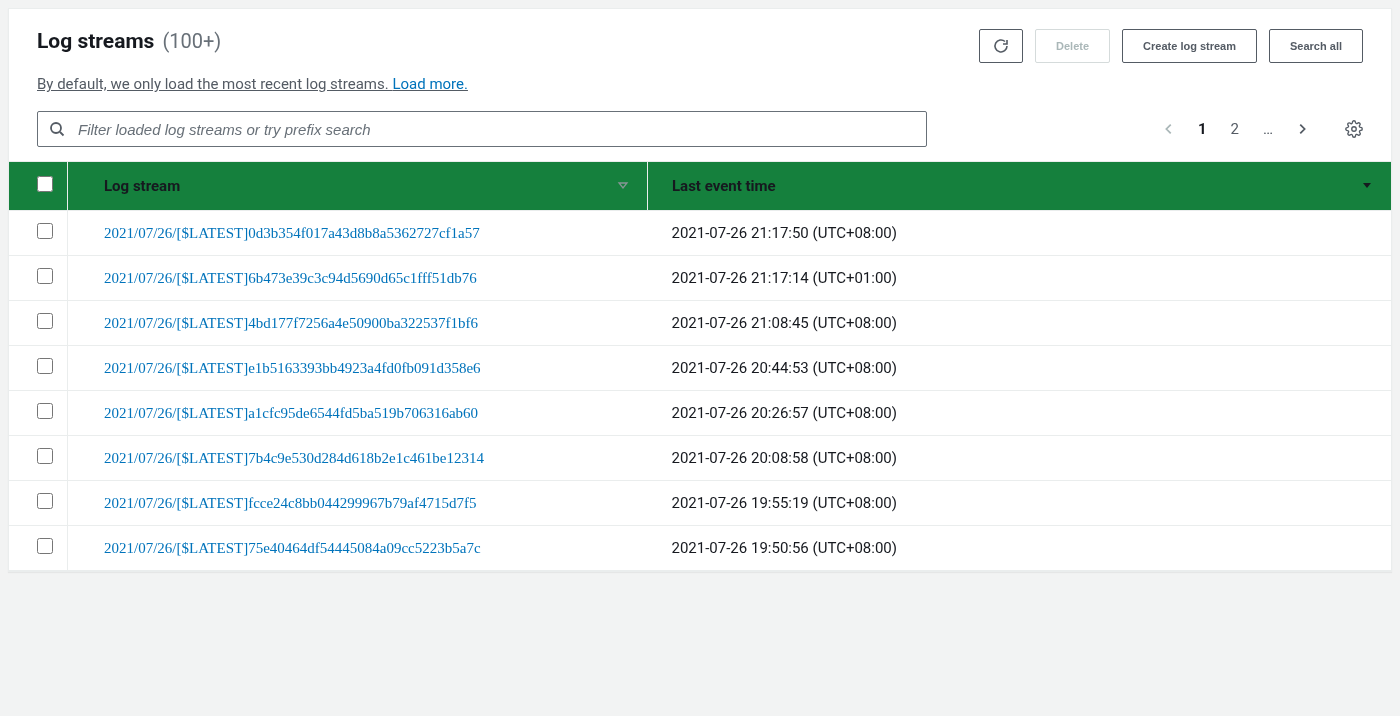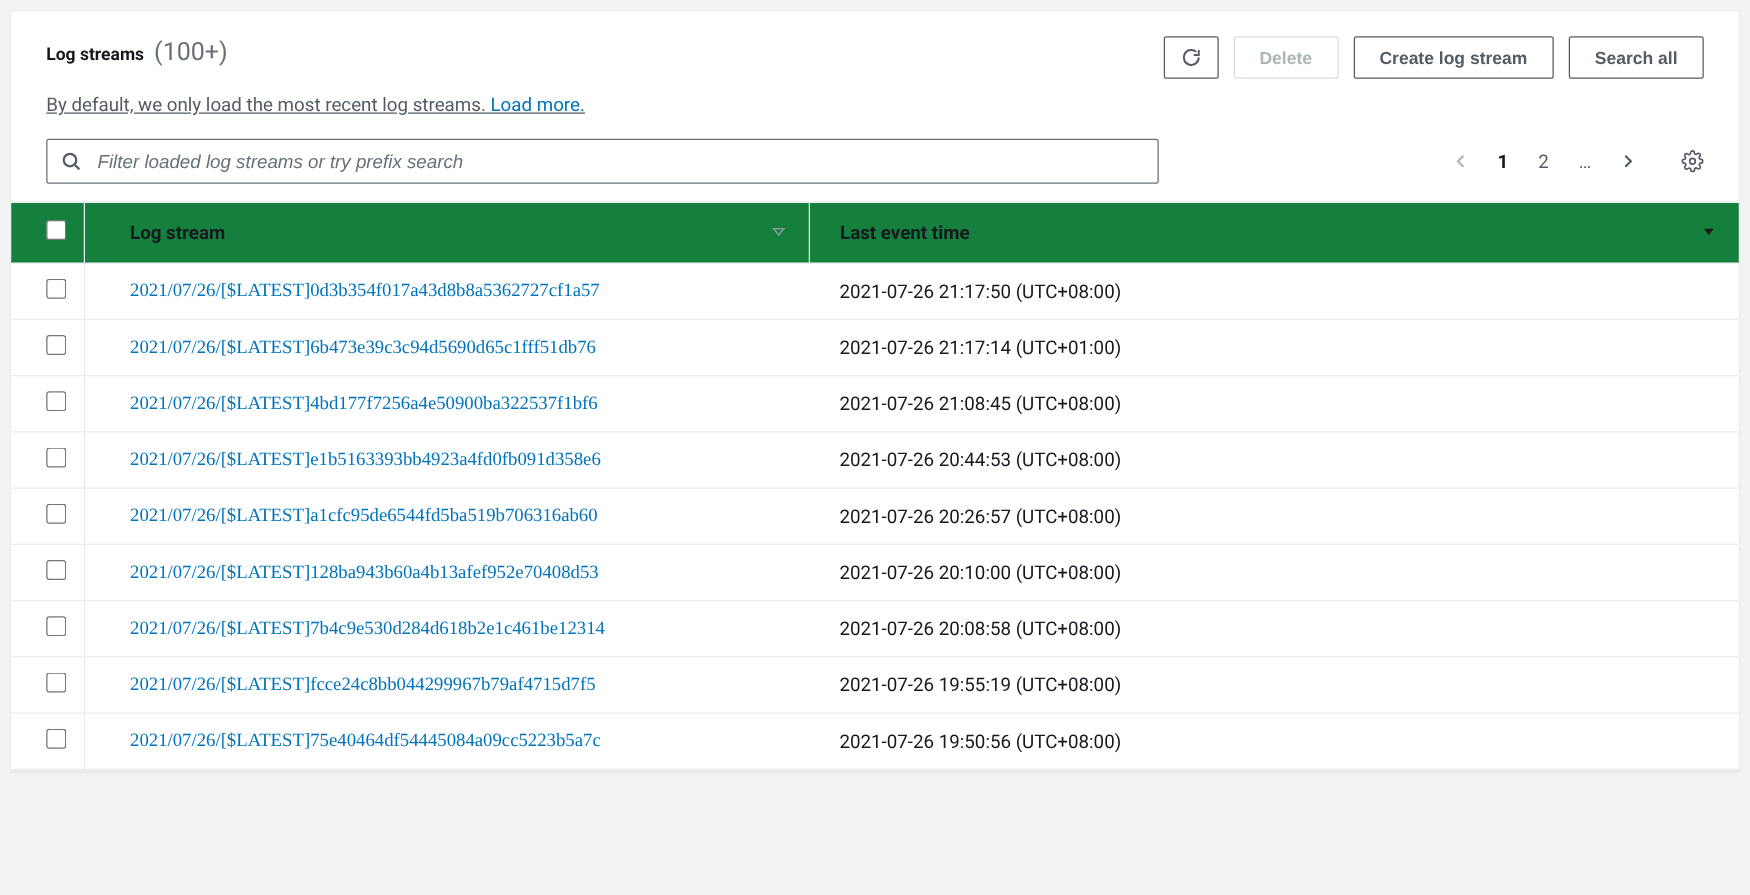--- a/index.html
+++ b/index.html
@@ -16,31 +16,31 @@
     box-shadow: 0 1px 1px rgba(0,0,0,0.05);
   }
   .header {
     padding: 20px 28px 10px 28px;
     display: flex;
     justify-content: space-between;
     align-items: flex-start;
   }
   .title-block { flex: 1; }
   .title-row { display: flex; align-items: baseline; gap: 8px; }
-  .title { font-size: 14px; font-weight: 700; color: #16191f; }
+  .title { font-size: 21px; font-weight: 700; color: #16191f; }
   .count { font-size: 20px; font-weight: 400; color: #687078; }
   .subtitle { margin-top: 22px; font-size: 15px; color: #545b64; text-decoration: underline; }
   .subtitle a { color: #0073bb; text-decoration: none; }
   .actions { display: flex; gap: 12px; align-items: center; }
   .btn {
     background: #fff;
     border: 1px solid #545b64;
     border-radius: 2px;
     padding: 8px 20px;
-    font-size: 14px;
+    font-size: 11px;
     font-weight: 700;
     color: #545b64;
     cursor: pointer;
     display: inline-flex;
     align-items: center;
     justify-content: center;
     min-height: 34px;
   }
   .btn.icon-only { padding: 6px 12px; min-width: 44px; }
   .btn.disabled { border-color: #d5dbdb; color: #aab7b8; cursor: not-allowed; }
@@ -213,25 +213,20 @@
           <td class="log"><a href="#">2021/07/26/[$LATEST]e1b5163393bb4923a4fd0fb091d358e6</a></td>
           <td class="time">2021-07-26 20:44:53 (UTC+08:00)</td>
         </tr>
         <tr>
           <td class="sel"><input type="checkbox" style=""></td>
           <td class="log"><a href="#">2021/07/26/[$LATEST]a1cfc95de6544fd5ba519b706316ab60</a></td>
           <td class="time">2021-07-26 20:26:57 (UTC+08:00)</td>
         </tr>
         <tr>
           <td class="sel"><input type="checkbox" style=""></td>
-          <td class="log"><a href="#">2021/07/26/[$LATEST]128ba943b60a4b13afef952e70408d53</a></td>
-          <td class="time">2021-07-26 20:10:00 (UTC+08:00)</td>
-        </tr>
-        <tr>
-          <td class="sel"><input type="checkbox" style=""></td>
           <td class="log"><a href="#">2021/07/26/[$LATEST]7b4c9e530d284d618b2e1c461be12314</a></td>
           <td class="time">2021-07-26 20:08:58 (UTC+08:00)</td>
         </tr>
         <tr>
           <td class="sel"><input type="checkbox" style=""></td>
           <td class="log"><a href="#">2021/07/26/[$LATEST]fcce24c8bb044299967b79af4715d7f5</a></td>
           <td class="time">2021-07-26 19:55:19 (UTC+08:00)</td>
         </tr>
         <tr>
           <td class="sel"><input type="checkbox" style=""></td>

